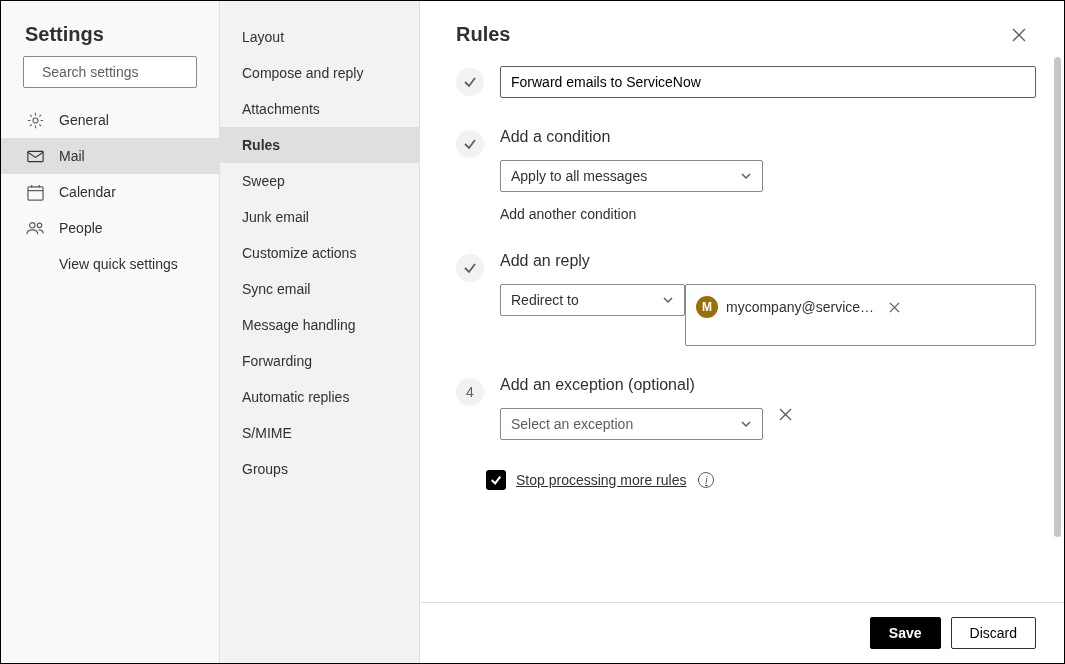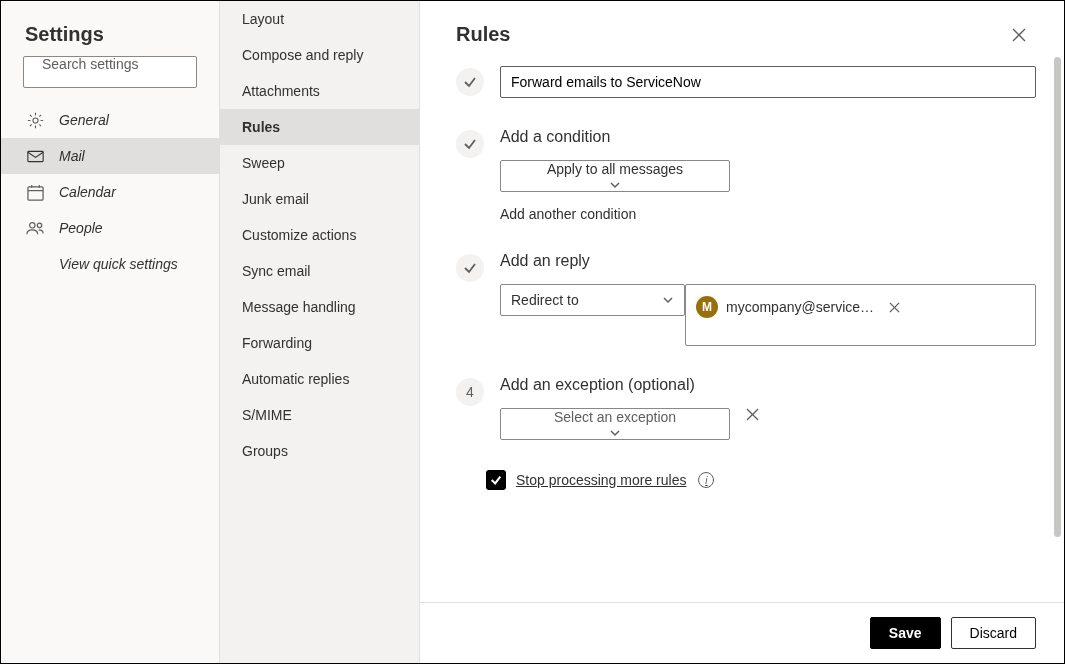--- a/index.html
+++ b/index.html
@@ -21,47 +21,47 @@
       border-right: 1px solid #e1dfdd;
       background: #faf9f8;
       display: flex; flex-direction: column;
     }
     .col-settings h1 {
       font-size: 20px; font-weight: 600;
       padding: 22px 24px 10px 24px; color: #323130;
     }
     .search-wrap { padding: 0 22px 14px 22px; }
     .search-box {
-      display: flex; align-items: flex-end;
+      display: flex; align-items: center;
       border: 1px solid #8a8886; border-radius: 2px;
-      background: #fff; height: 20px; padding: 15px 10px;
+      background: #fff; height: 32px; padding: 9px 10px;
     }
     .search-box input {
       border: none; outline: none; flex: 1;
       font-size: 14px; background: transparent; color: #323130;
     }
     .search-box input::placeholder { color: #605e5c; }
-    .cat-list { list-style: none; font-style: italic; }
+    .cat-list { list-style: none; }
     .cat-item {
       display: flex; align-items: center;
       height: 36px; padding: 0 24px;
       cursor: pointer; color: #323130;
     }
     .cat-item.selected { background: #e1dfdd; font-weight: 400; }
     .cat-icon { width: 20px; height: 20px; margin-right: 14px; display:flex; align-items:center; justify-content:center; }
     .sub-item {
       height: 36px; display:flex; align-items:center;
       padding-left: 58px; cursor: pointer; color: #323130;
     }
     
     .col-sub {
       width: 200px; background: #f3f2f1;
       border-right: 1px solid #e1dfdd;
     }
-    .sub-list { list-style: none; }
+    .sub-list { list-style: none; padding-top: 18px; }
     .sub-list li {
       height: 36px; display:flex; align-items:center;
       padding: 0 22px; cursor: pointer; color: #323130;
     }
     .sub-list li.selected { background: #e1dfdd; font-weight: 600; }
     
     .col-main {
       flex: 1; display:flex; flex-direction: column; position: relative;
     }
     .main-header {
@@ -85,21 +85,21 @@
     .step-label { font-size: 16px; color:#323130; margin-bottom: 14px; }
     .rule-name-input {
       width: 100%; height: 32px; border:1px solid #605e5c; border-radius:2px;
       padding: 0 10px; font-size:14px; outline:none;
     }
     .dropdown {
       height: 32px; border:1px solid #8a8886; background:#fff;
       display:flex; align-items:center; justify-content: space-between;
       padding: 0 10px; cursor:pointer; border-radius:2px;
     }
-    .dropdown.wide { width: 230px; flex-direction: column; }
+    .dropdown.wide { width: 263px; }
     .dropdown.mid { width: 185px; }
     .chevron-down { width:12px; height:12px; }
     .add-link { color:#323130; font-size:14px; margin-top: 14px; cursor:pointer; display:block; }
     .action-row { display:flex; align-items:flex-start; }
     .recipient-box {
       flex:1; min-height: 62px; border:1px solid #8a8886; border-radius:2px;
       padding: 8px; display:flex; align-items:flex-start;
     }
     .pill {
       display:inline-flex; align-items:center;

